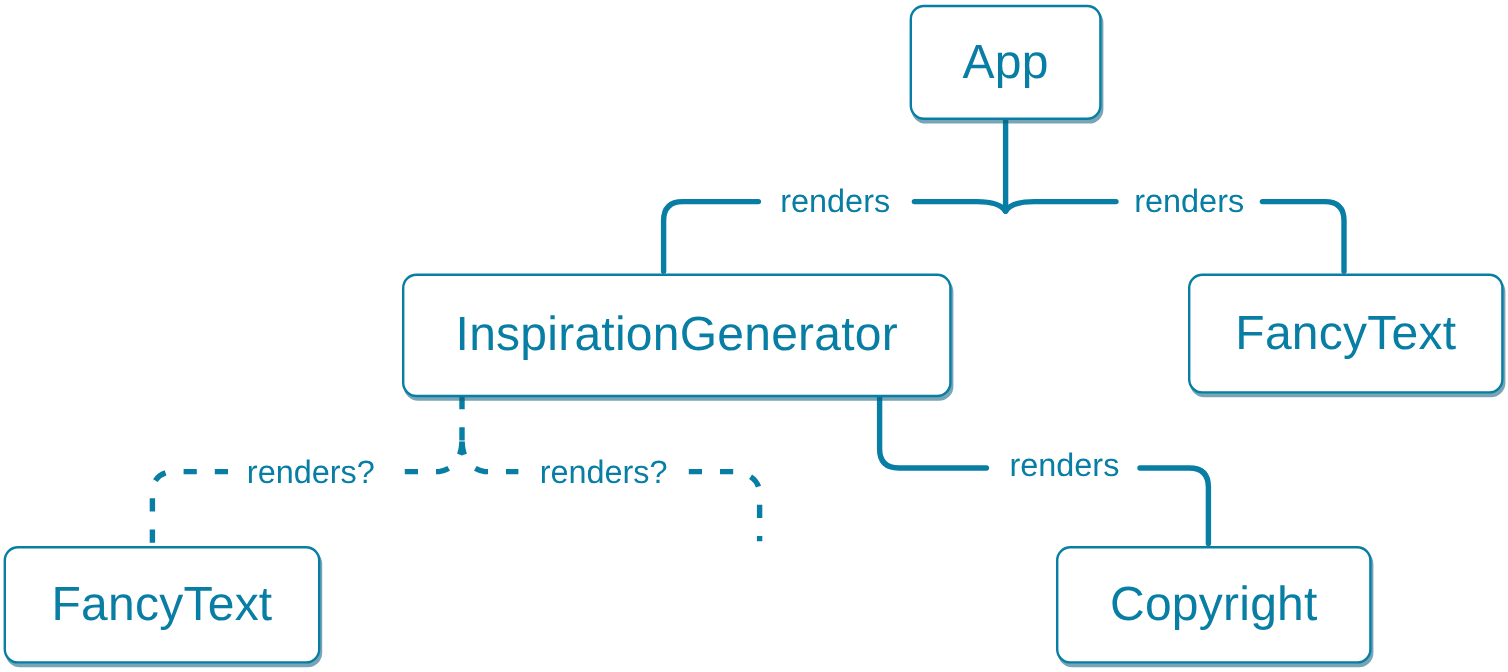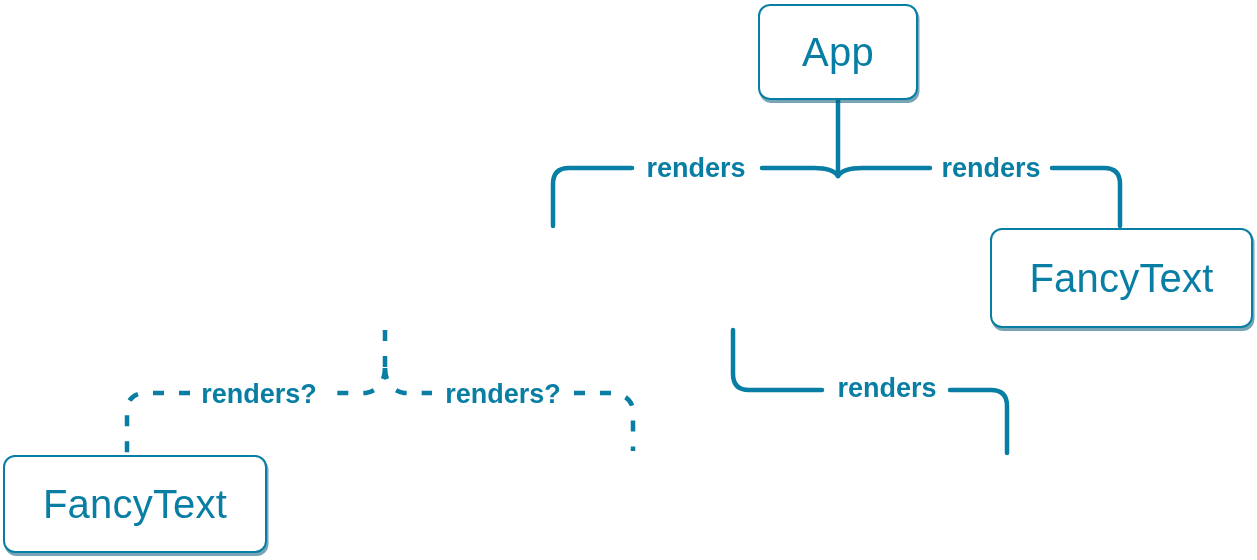--- a/index.html
+++ b/index.html
@@ -46,21 +46,21 @@
     font-size: 40px;
     font-weight: 500;
     letter-spacing: 0.2px;
     white-space: nowrap;
   }
   .edge-label {
     position: absolute;
     transform: translate(-50%, -50%);
     color: #087ea4;
     font-size: 27px;
-    font-weight: 700;
+    font-weight: 400;
     white-space: nowrap;
     line-height: 1;
   }
 </style>
 </head>
 <body>
 
 <div id="canvas">
 
   <svg id="edges-svg" viewBox="0 0 1257 560" xmlns="http://www.w3.org/2000/svg">
@@ -78,26 +78,28 @@
 
     <path class="edge dashed" d="M385 330 V368"></path>
     <path class="edge dashed" d="M385 368 Q384 390 366 393 H328"></path>
     <path class="edge dashed" d="M190 393 H143 Q127 395 127 411 V453"></path>
     <path class="edge dashed" d="M385 368 Q386 390 404 393 H432"></path>
     <path class="edge dashed" d="M574 393 H611 Q633 395 633 412 V451"></path>
   </svg>
 
   <div class="node" style="left:758px; top:4px; width:160px; height:96px;">App</div>
 
+  <div class="node" style="left:335px; top:228px; width:458px; height:103px;">InspirationGenerator</div>
 
   <div class="node" style="left:990px; top:228px; width:263px; height:100px;">FancyText</div>
 
   <div class="node" style="left:3px; top:455px; width:264px; height:98px;">FancyText</div>
 
 
+  <div class="node" style="left:880px; top:455px; width:263px; height:98px;">Copyright</div>
 
   <div class="edge-label" style="left:696px; top:168px;">renders</div>
 
   <div class="edge-label" style="left:991px; top:168px;">renders</div>
 
   <div class="edge-label" style="left:259px; top:394px;">renders?</div>
 
   <div class="edge-label" style="left:503px; top:394px;">renders?</div>
 
   <div class="edge-label" style="left:887px; top:388px;">renders</div>

